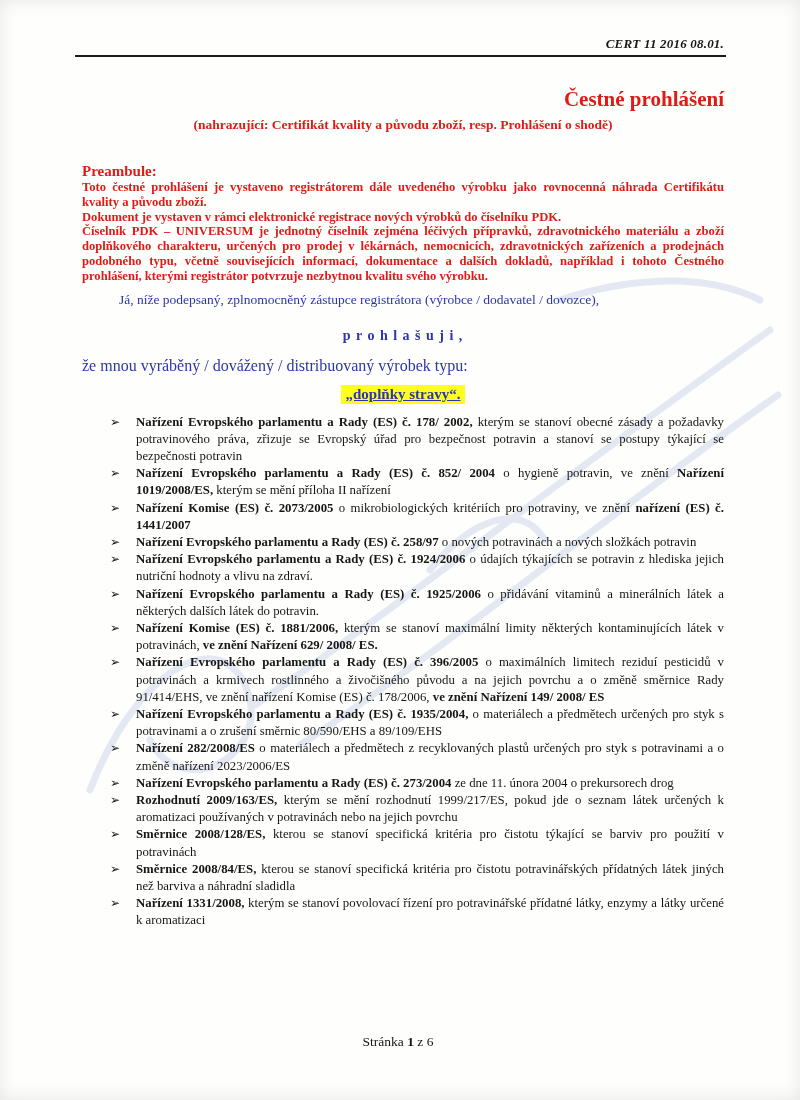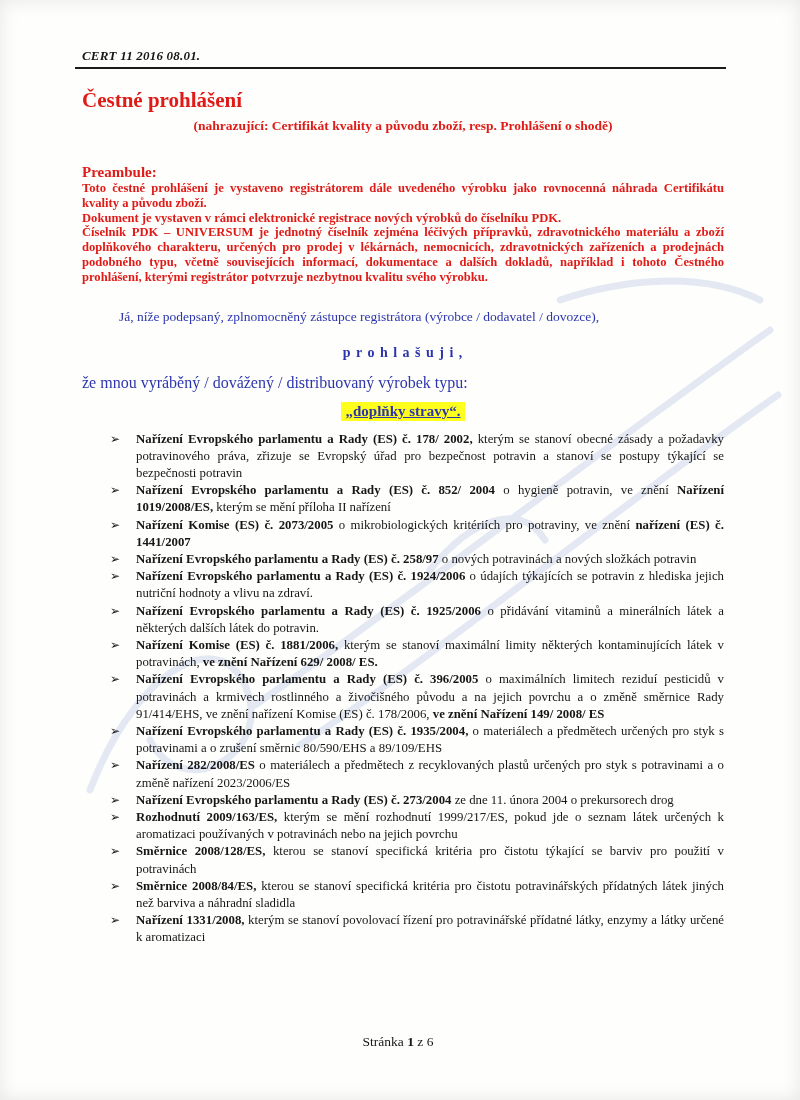--- a/index.html
+++ b/index.html
@@ -7,30 +7,30 @@
   body { background:#f4f4f2; font-family:"Liberation Serif","DejaVu Serif",serif; }
   .page {
     position:relative; width:800px; height:1100px; overflow:hidden;
     background:#fefefc; color:#161616;
     padding:0 76px 0 82px;
     box-shadow: inset 0 0 18px rgba(120,120,120,0.18);
   }
   .watermark { position:absolute; left:0; top:0; width:800px; height:1100px; pointer-events:none; z-index:0; }
   .content { position:relative; z-index:1; }
 
-  .doc-code { padding-top:48px; font-size:13px; font-weight:bold; font-style:italic; letter-spacing:.2px; }
+  .doc-code { padding-top:36px; text-align:right; font-size:13px; font-weight:bold; font-style:italic; letter-spacing:.2px; }
   .header-rule { margin-top:3px; margin-left:-7px; margin-right:-2px; border-bottom:2px solid #1b1b1b; }
 
-  .title { margin-top:19px; text-align:left; font-size:21px; font-weight:bold; color:#e01b17; }
+  .title { margin-top:30px; text-align:right; font-size:21px; font-weight:bold; color:#e01b17; }
   .subtitle { margin-top:5px; text-align:center; font-size:13.5px; font-weight:bold; color:#e01b17; }
 
   .preamble-heading { margin-top:30px; font-size:15px; font-weight:bold; color:#e01b17; }
   .red-par { color:#e01b17; font-weight:bold; font-size:12.6px; line-height:14.8px; text-align:justify; }
 
-  .intro { margin-top:24px; padding-left:37px; color:#2c35ad; font-size:13.5px; }
+  .intro { margin-top:8px; padding-left:37px; color:#2c35ad; font-size:13.5px; }
   .verb { margin-top:20px; text-align:center; color:#2c35ad; font-weight:bold; font-size:14px; letter-spacing:1px; }
   .product-line { margin-top:13px; color:#2c35ad; font-size:16px; }
   .product-wrap { margin-top:10px; text-align:center; }
   .product-type { display:inline-block; background:#ffff1e; color:#2c35ad; font-weight:bold; font-size:15px; text-decoration:underline; padding:1px 4px; }
   .req-intro { margin-top:14px; font-size:13.5px; }
 
   .req-list { margin-top:10px; list-style:none; padding:0 0 0 28px; }
   .req-list li { position:relative; padding-left:26px; font-size:12.8px; line-height:17.2px; text-align:justify; }
   .req-list .bullet { position:absolute; left:0; top:0; font-size:12px; }
   .seg.bold { font-weight:bold; }

